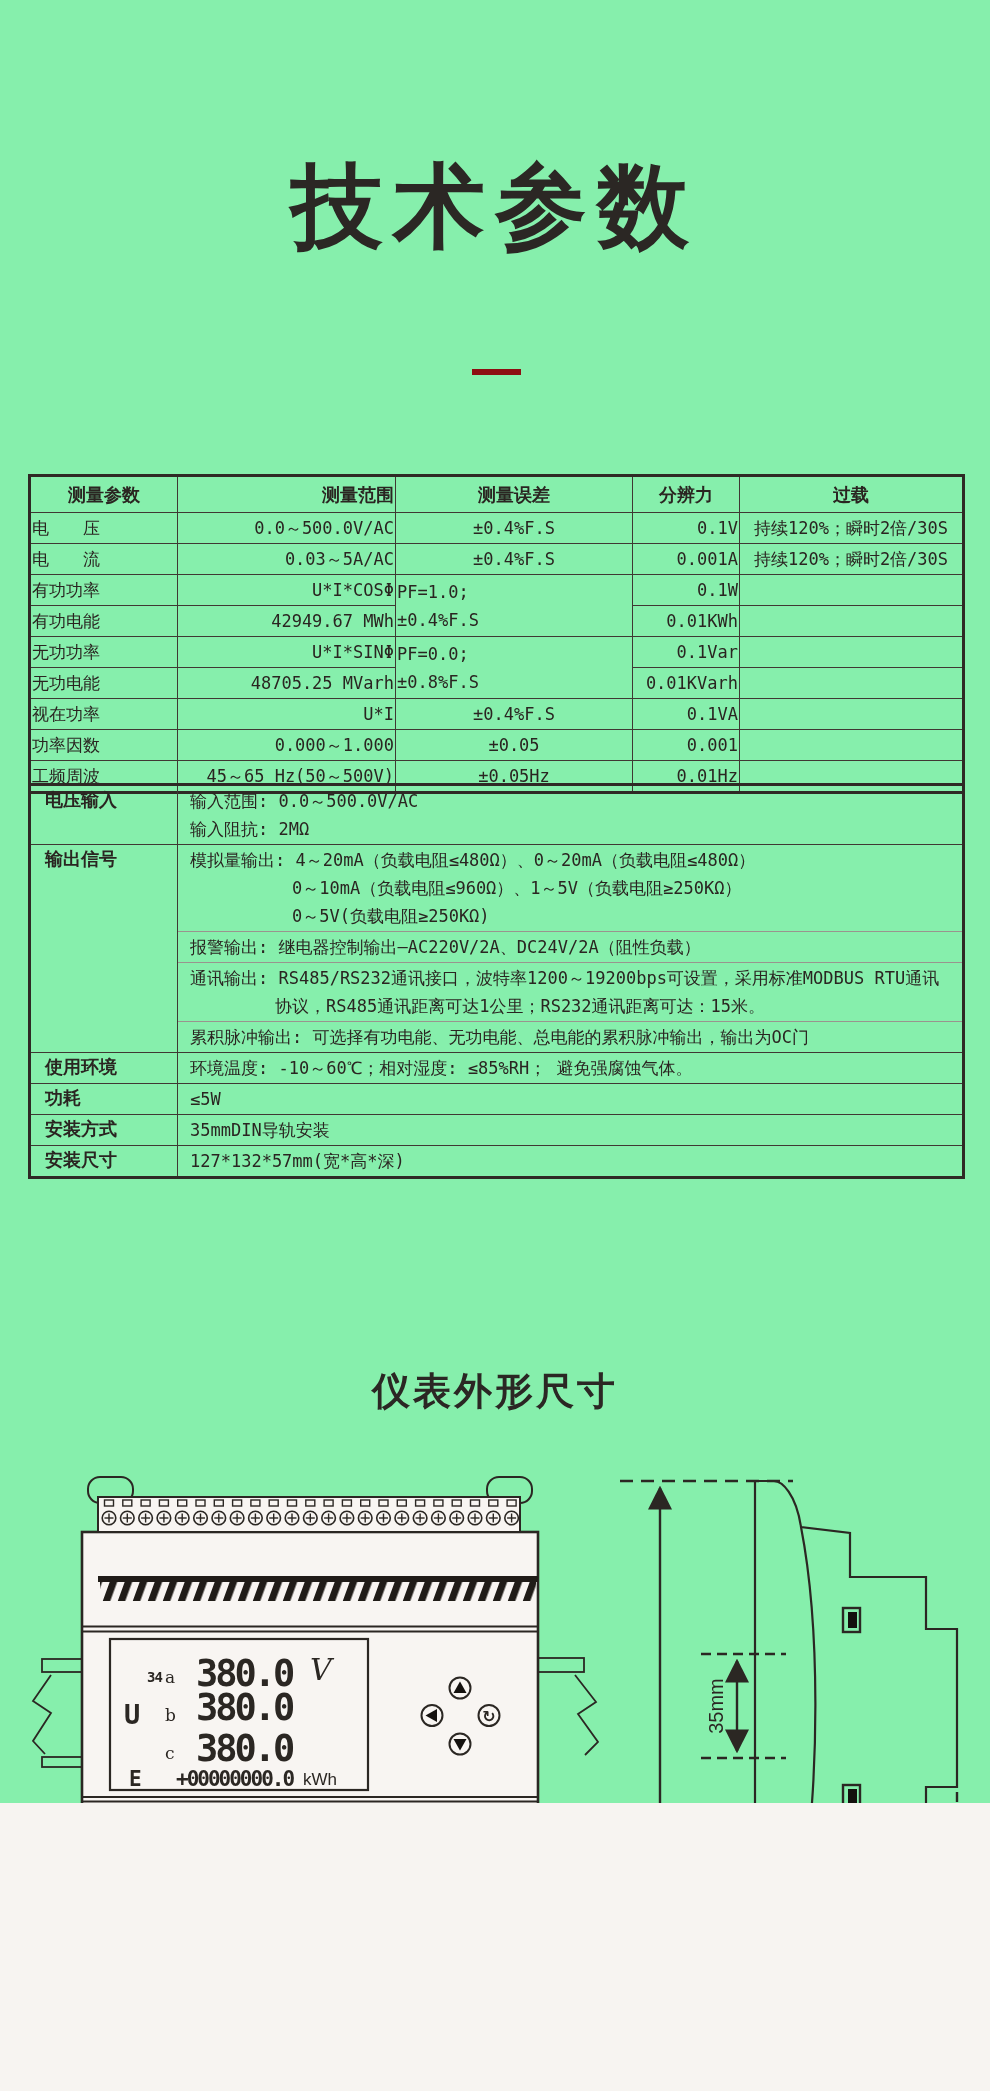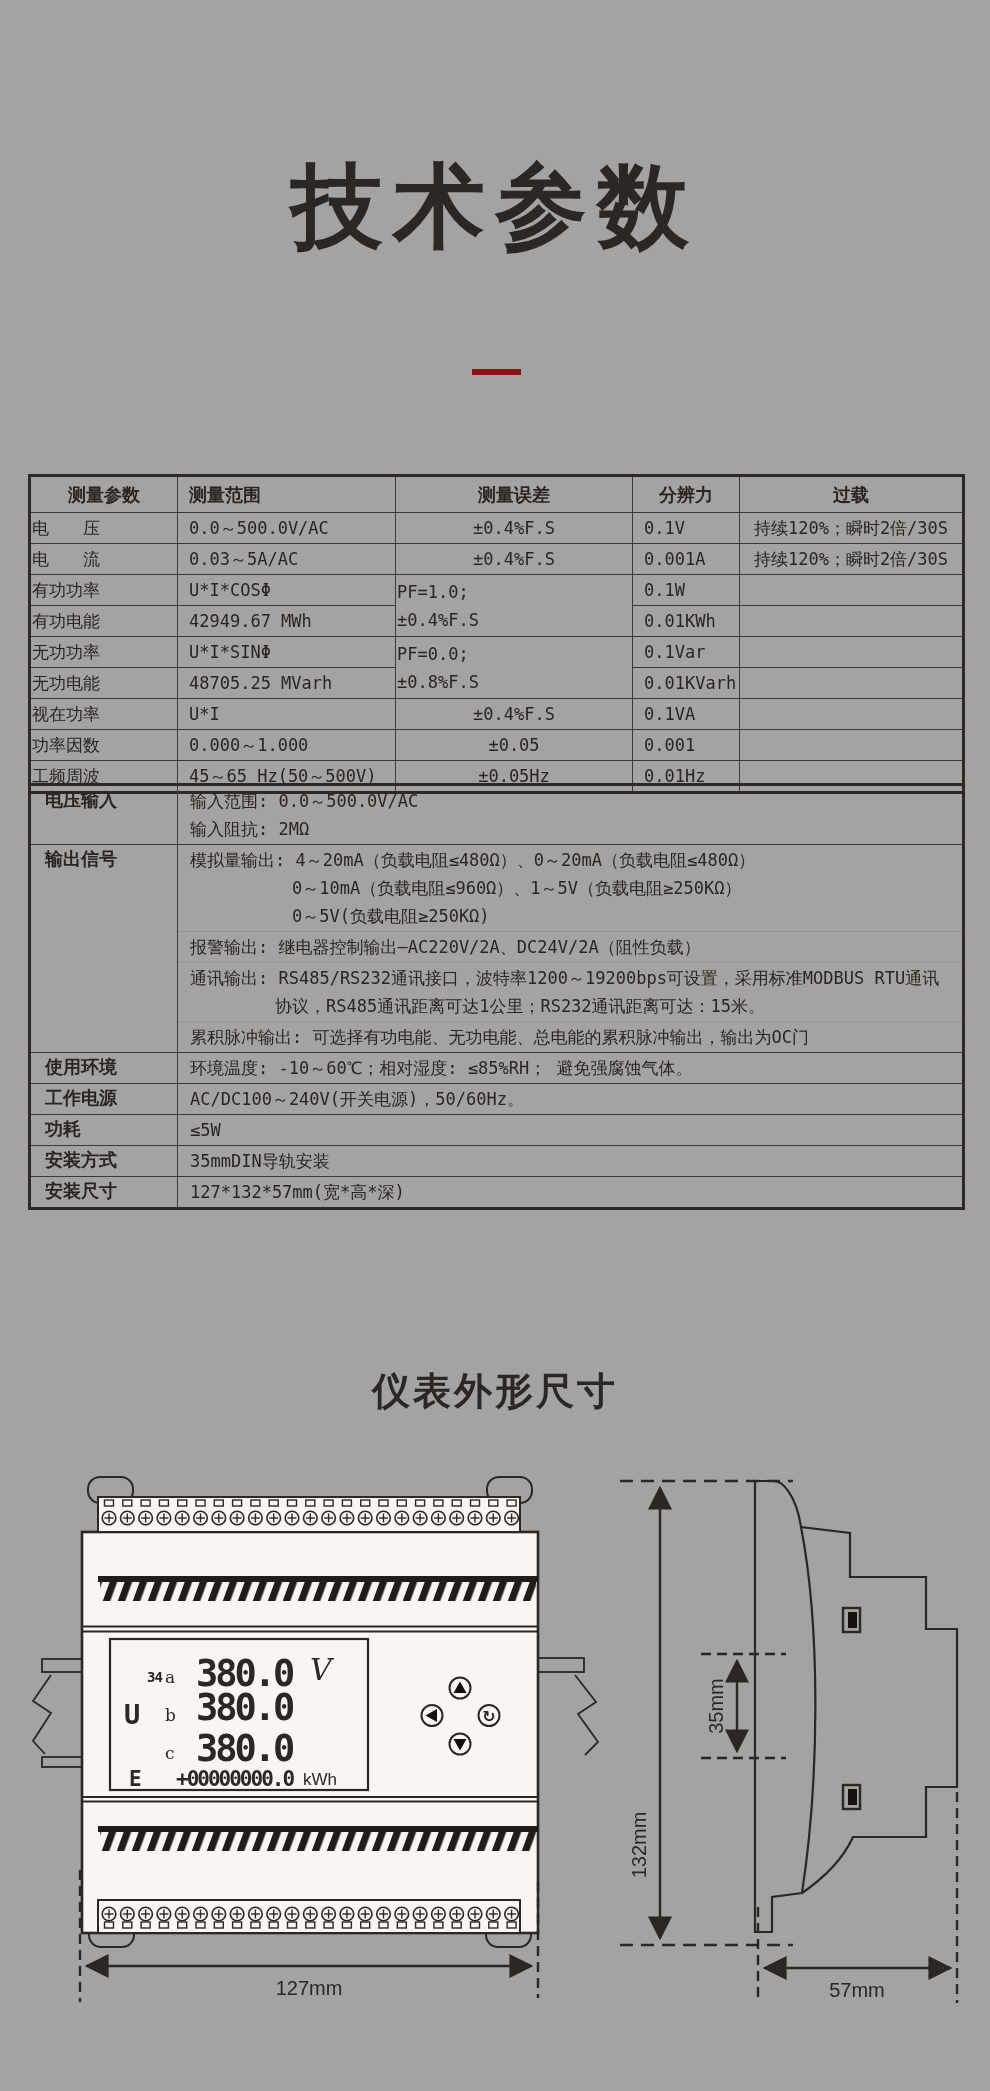--- a/index.html
+++ b/index.html
@@ -1,31 +1,31 @@
 <!DOCTYPE html>
 <html><head>
 <meta charset="utf-8">
 <style>
   html,body{margin:0;padding:0;}
   body{background:#f7f4f1;font-family:"Liberation Sans",sans-serif;}
-  .page{position:relative;width:990px;height:2091px;background:#a3a3a3;overflow:hidden;color:#2a2622;}
+  .page{position:relative;width:990px;height:1803px;background:#86efac;overflow:hidden;color:#2a2622;}
 
   .main-title{position:absolute;top:158px;left:0;width:990px;text-align:center;
     font-size:92px;font-weight:900;letter-spacing:10px;color:#2b2724;line-height:1.05;}
   .red-dash{position:absolute;top:369px;left:472px;width:49px;height:6px;background:#8d0e12;}
 
   
   table.spec{position:absolute;top:474px;left:28px;width:934px;border-collapse:collapse;table-layout:fixed;
     border:3px solid #2f2925;}
   table.spec th,table.spec td{border:1.5px solid #3f3833;overflow:hidden;white-space:nowrap;}
   table.spec th{height:33px;font-size:18px;font-weight:700;color:#2a2521;}
   table.spec td{height:28px;font-size:17px;font-weight:400;color:#2a2521;
     font-family:"DejaVu Sans Mono","Liberation Sans",sans-serif;}
   td.cn,th.cn{font-family:"Liberation Sans",sans-serif;}
-  .tc{text-align:center;} .tl{text-align:left;padding-left:11px;}
+  .tc{text-align:center;} .tl{text-align:right;padding-left:11px;}
   td.param{font-weight:700;font-size:18px;font-family:"Liberation Sans",sans-serif;text-align:left;}
   td.err2 div{line-height:28px;}
 
   
   table.io{position:absolute;top:783px;left:28px;width:934px;border-collapse:collapse;table-layout:fixed;
     border:3px solid #2f2925;}
   table.io td{border:1.5px solid #3f3833;vertical-align:top;color:#2a2521;}
   td.iolabel{font-size:18px;font-weight:700;padding:2px 0 0 14px;white-space:nowrap;}
   td.ioval{padding:0;}
   .grp{padding:1px 0;}
@@ -169,28 +169,20 @@
         <div class="grp">
           <div class="ioline">累积脉冲输出: 可选择有功电能、无功电能、总电能的累积脉冲输出，输出为OC门</div>
         </div>
       </td>
     </tr>
     <tr>
       <td class="iolabel">使用环境</td>
       <td class="ioval">
             <div class="grp">
               <div class="ioline">环境温度: -10～60℃；相对湿度: ≤85%RH； 避免强腐蚀气体。</div>
-            </div>
-          </td>
-    </tr>
-    <tr>
-      <td class="iolabel">工作电源</td>
-      <td class="ioval">
-            <div class="grp">
-              <div class="ioline">AC/DC100～240V(开关电源)，50/60Hz。</div>
             </div>
           </td>
     </tr>
     <tr>
       <td class="iolabel">功耗</td>
       <td class="ioval">
             <div class="grp">
               <div class="ioline">≤5W</div>
             </div>
           </td>

